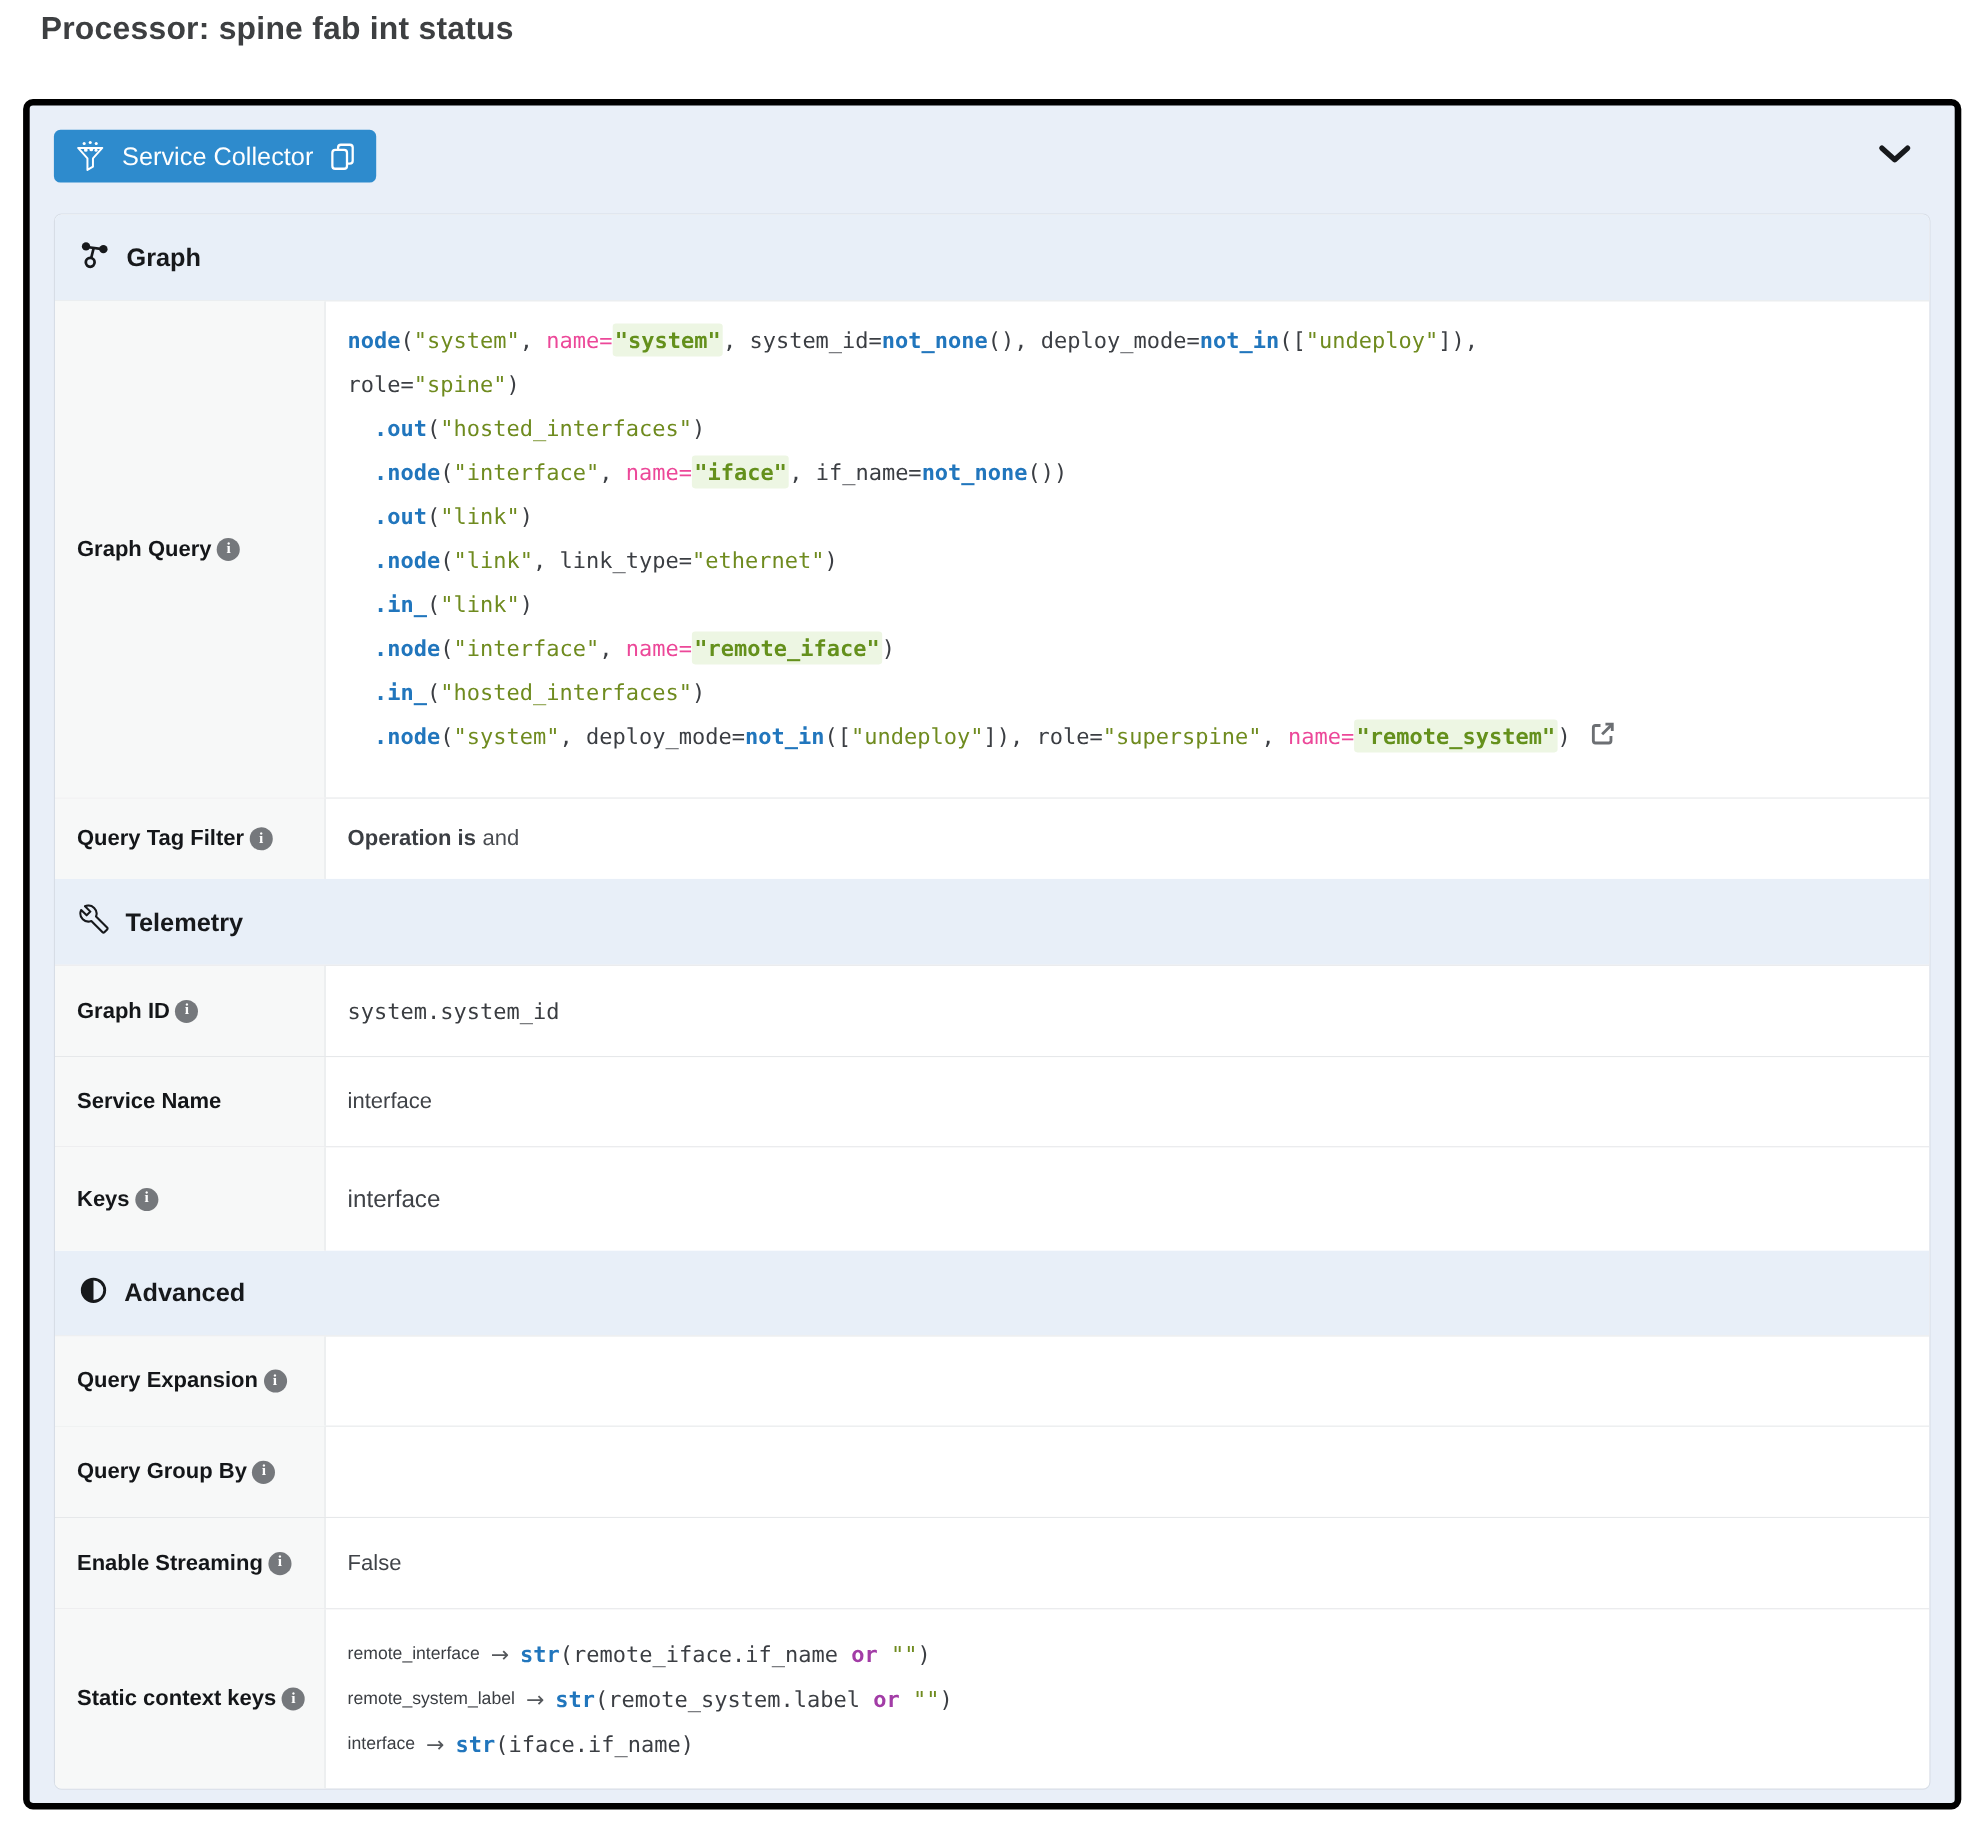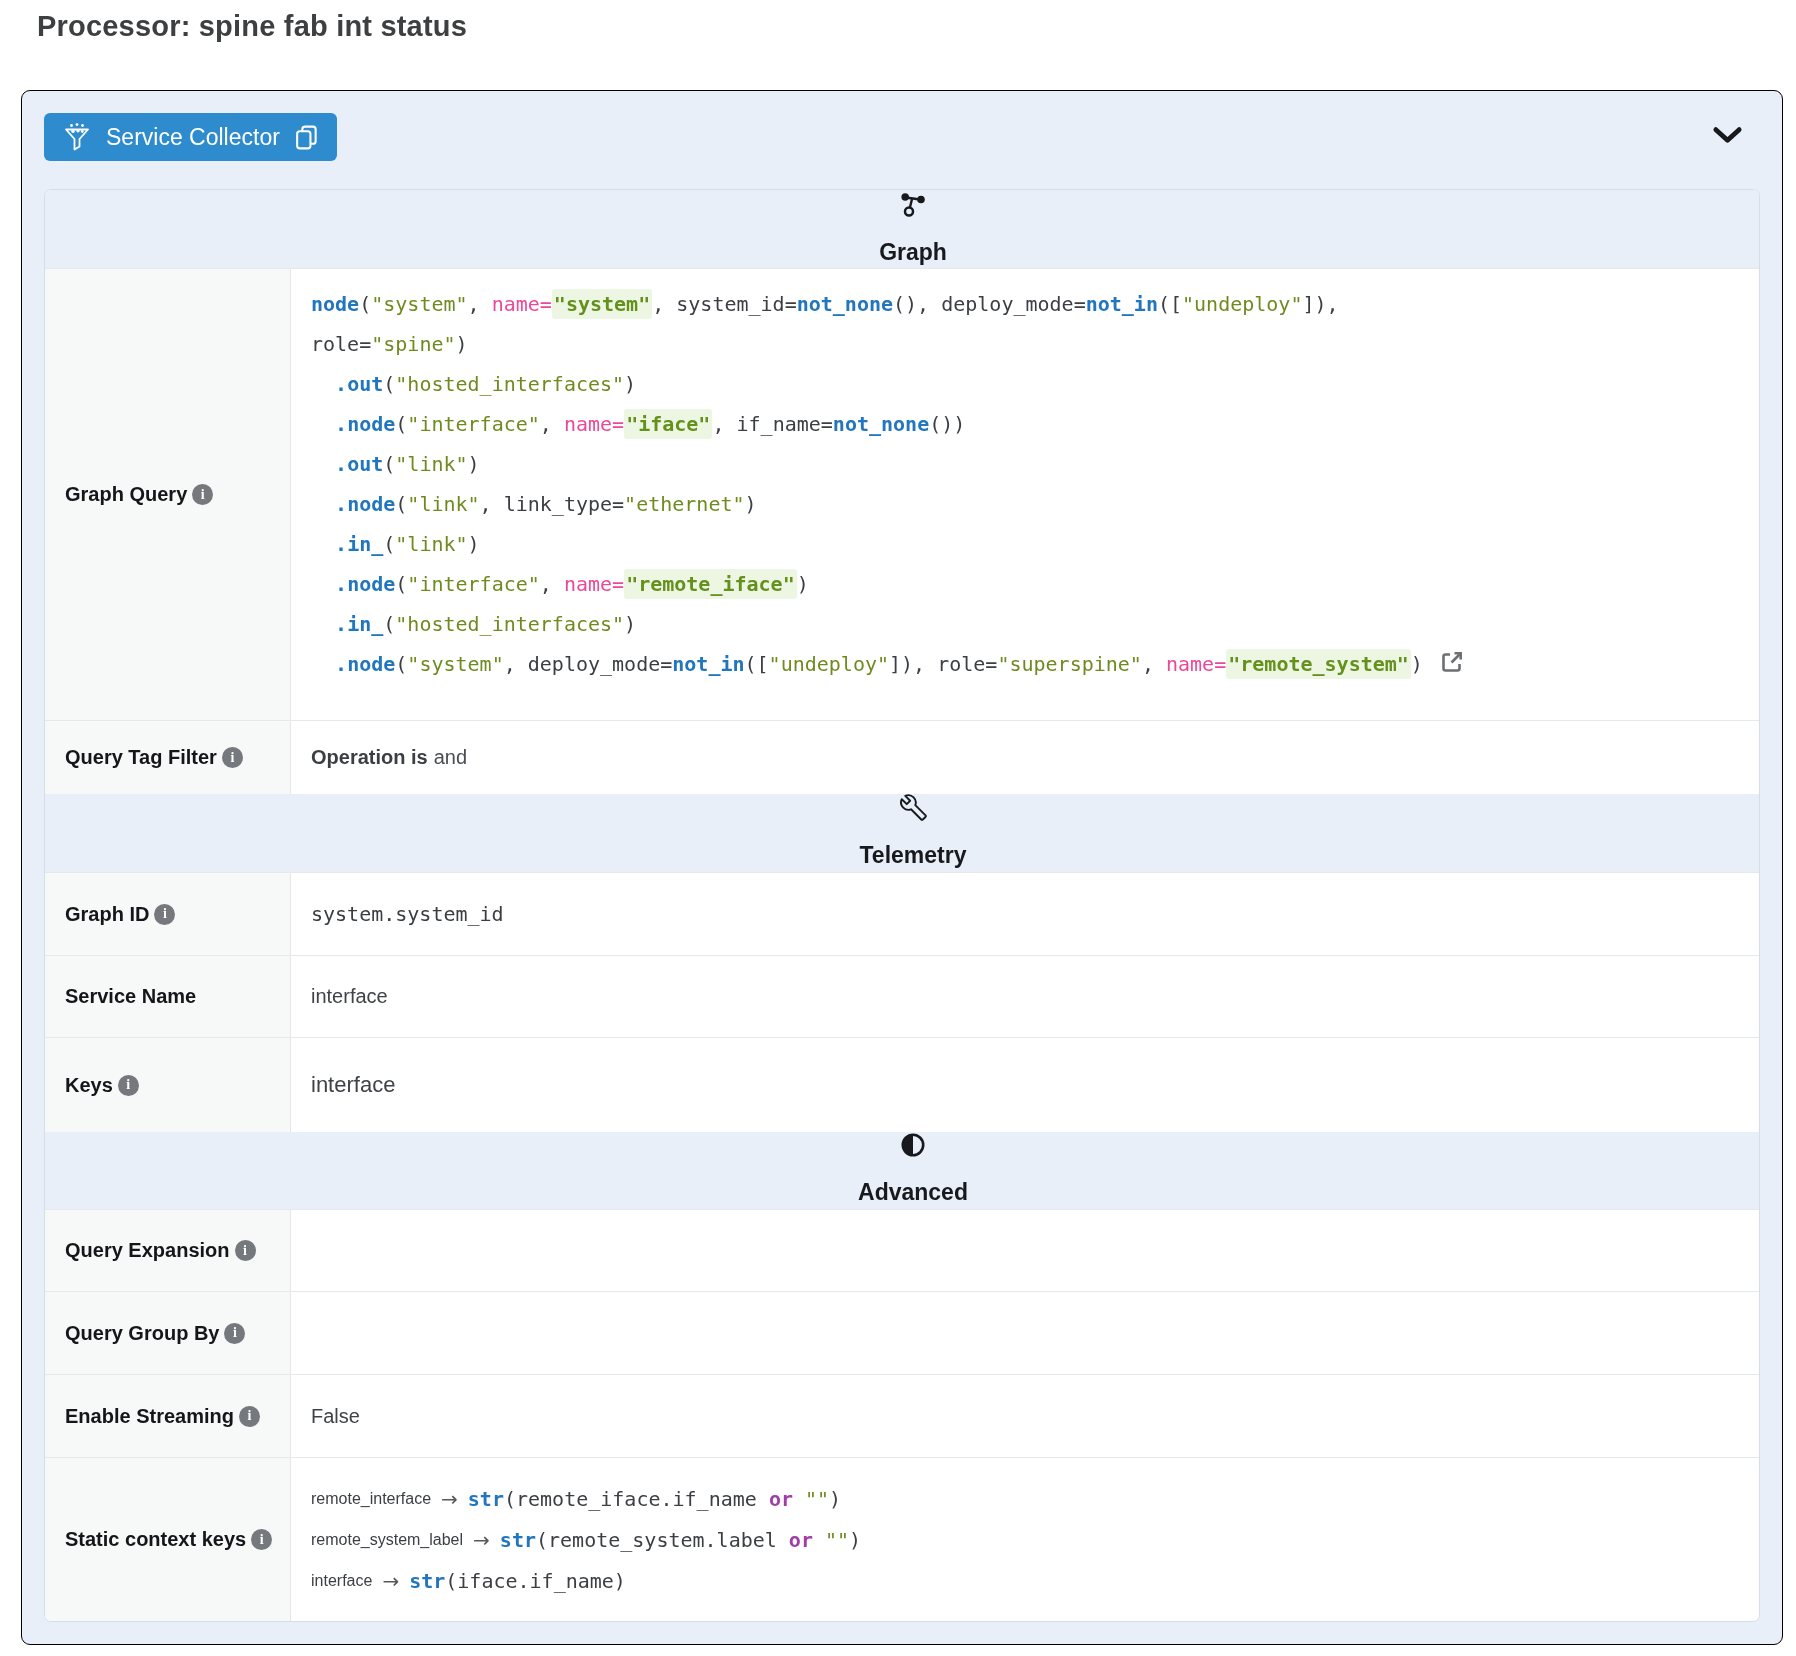--- a/index.html
+++ b/index.html
@@ -2,34 +2,34 @@
 <html><head>
 <meta charset="utf-8">
 <style>
   * { box-sizing: border-box; margin: 0; padding: 0; }
   html,body { width: 1796px; height: 1656px; background: #ffffff;
     font-family: "Liberation Sans", sans-serif; }
   .page-title { position: absolute; left: 37px; top: 10px; font-size: 29px;
     font-weight: bold; color: #3d3f41; letter-spacing: .2px; }
 
   .outer-card { position: absolute; left: 21px; top: 90px; width: 1762px; height: 1555px;
-    background: #e9eff8; border: 1px solid #000000; border-radius: 9px; padding: 22px; }
+    background: #e9eff8; border: 6px solid #000000; border-radius: 9px; padding: 22px; }
 
   .card-header { height: 48px; display: flex; align-items: center; justify-content: space-between; }
   .collector-btn { display: inline-flex; align-items: center; gap: 14px; height: 48px;
     padding: 0 18px; background: #2e8bcd; border: none; border-radius: 6px;
     color: #ffffff; font-size: 23px; font-family: "Liberation Sans", sans-serif; cursor: pointer; }
   .collector-btn svg { display: block; }
   .collapse-btn { background: none; border: none; cursor: pointer; margin-right: 12px; padding: 4px; }
 
   .inner-card { margin-top: 28px; background: #ffffff; border: 1px solid #d7dde6;
     border-radius: 7px; overflow: hidden; }
 
   .section-header { display: flex; align-items: center; gap: 15px; height: 78px;
-    background: #e8eff8; padding-left: 22px; font-size: 23px; font-weight: bold; color: #17191c; flex-direction: column; }
+    background: #e8eff8; padding-left: 22px; font-size: 23px; font-weight: bold; color: #17191c; }
   .section-header svg { flex: 0 0 auto; }
 
   .row { display: flex; border-top: 1px solid #e6e8ea; }
   .row:first-child { border-top: none; }
   .cell-label { flex: 0 0 246px; background: #f7f8f8; border-right: 1px solid #e4e6e8;
     display: flex; align-items: center; padding-left: 20px; }
   .cell-label .lbl { font-size: 20px; font-weight: bold; color: #141619; }
   .cell-value { flex: 1 1 auto; display: flex; flex-direction: column; justify-content: center;
     padding-left: 20px; font-size: 20px; color: #3f4247; }
 

